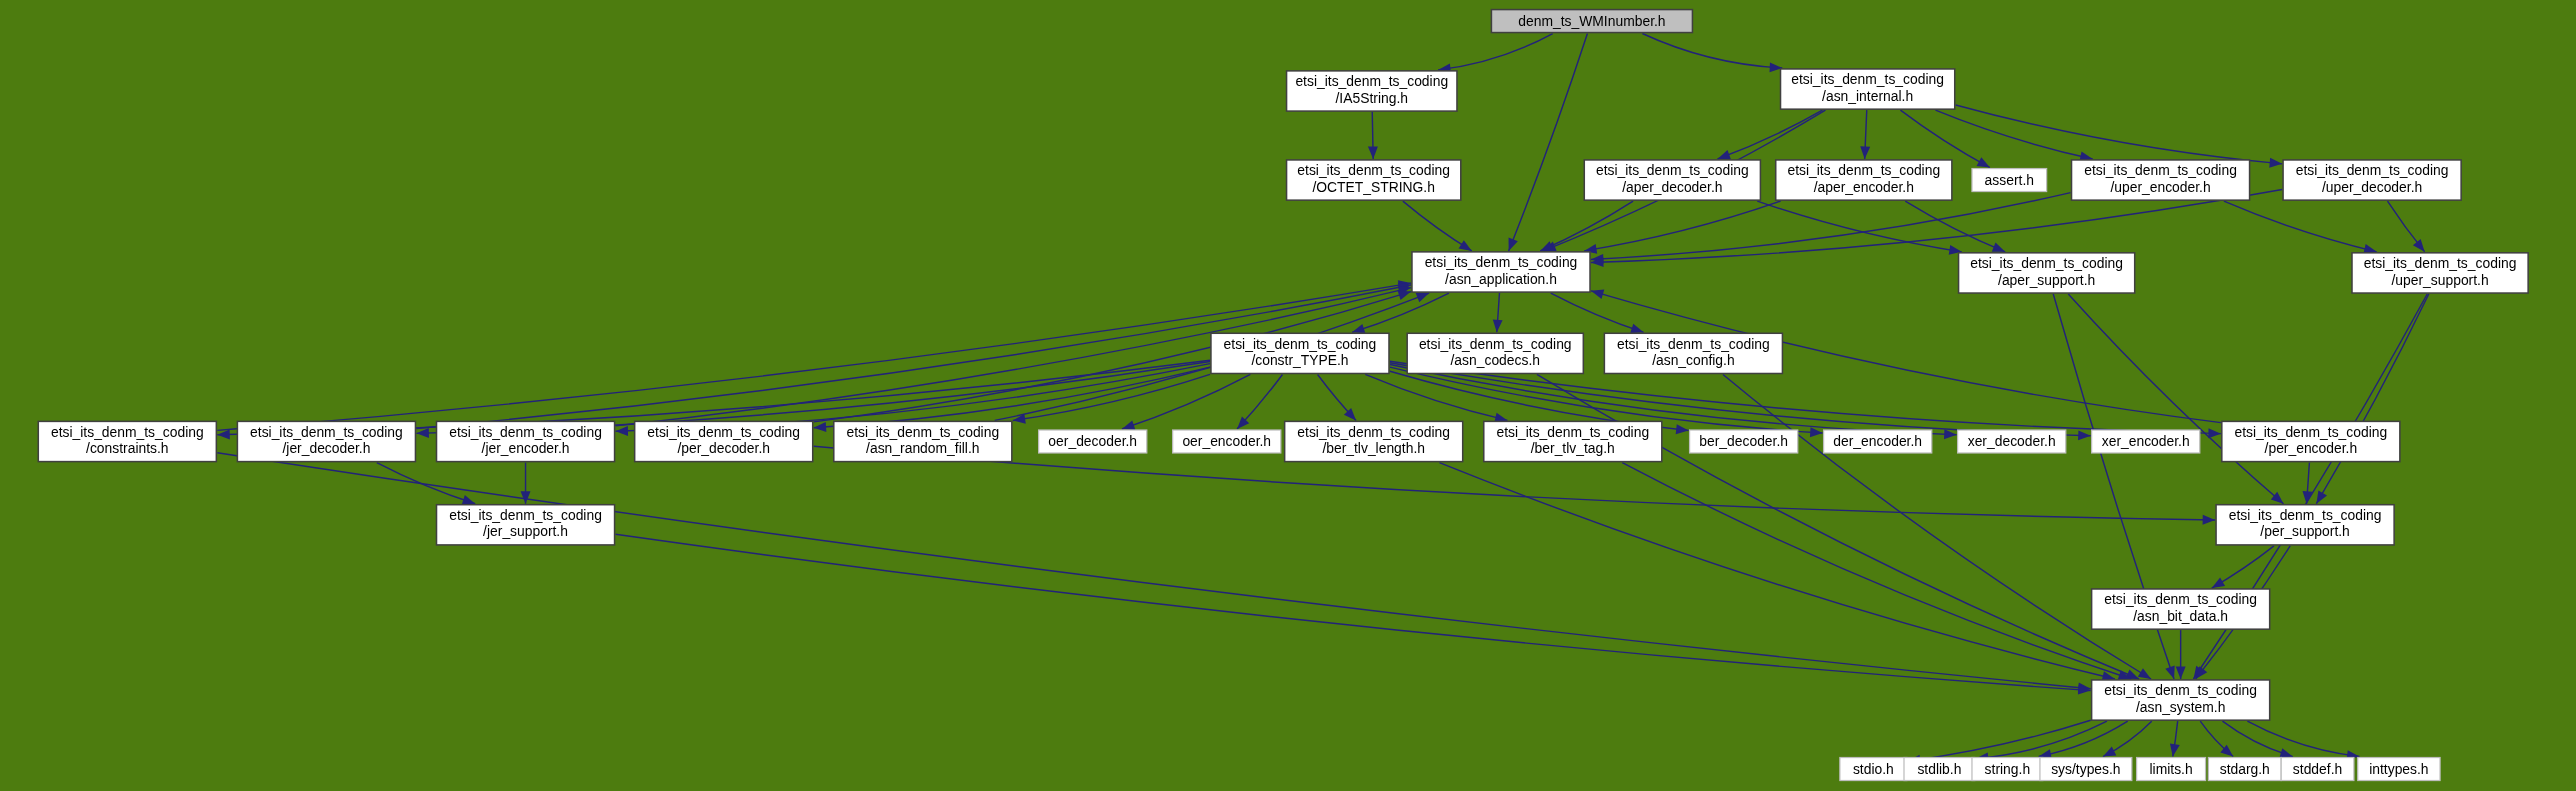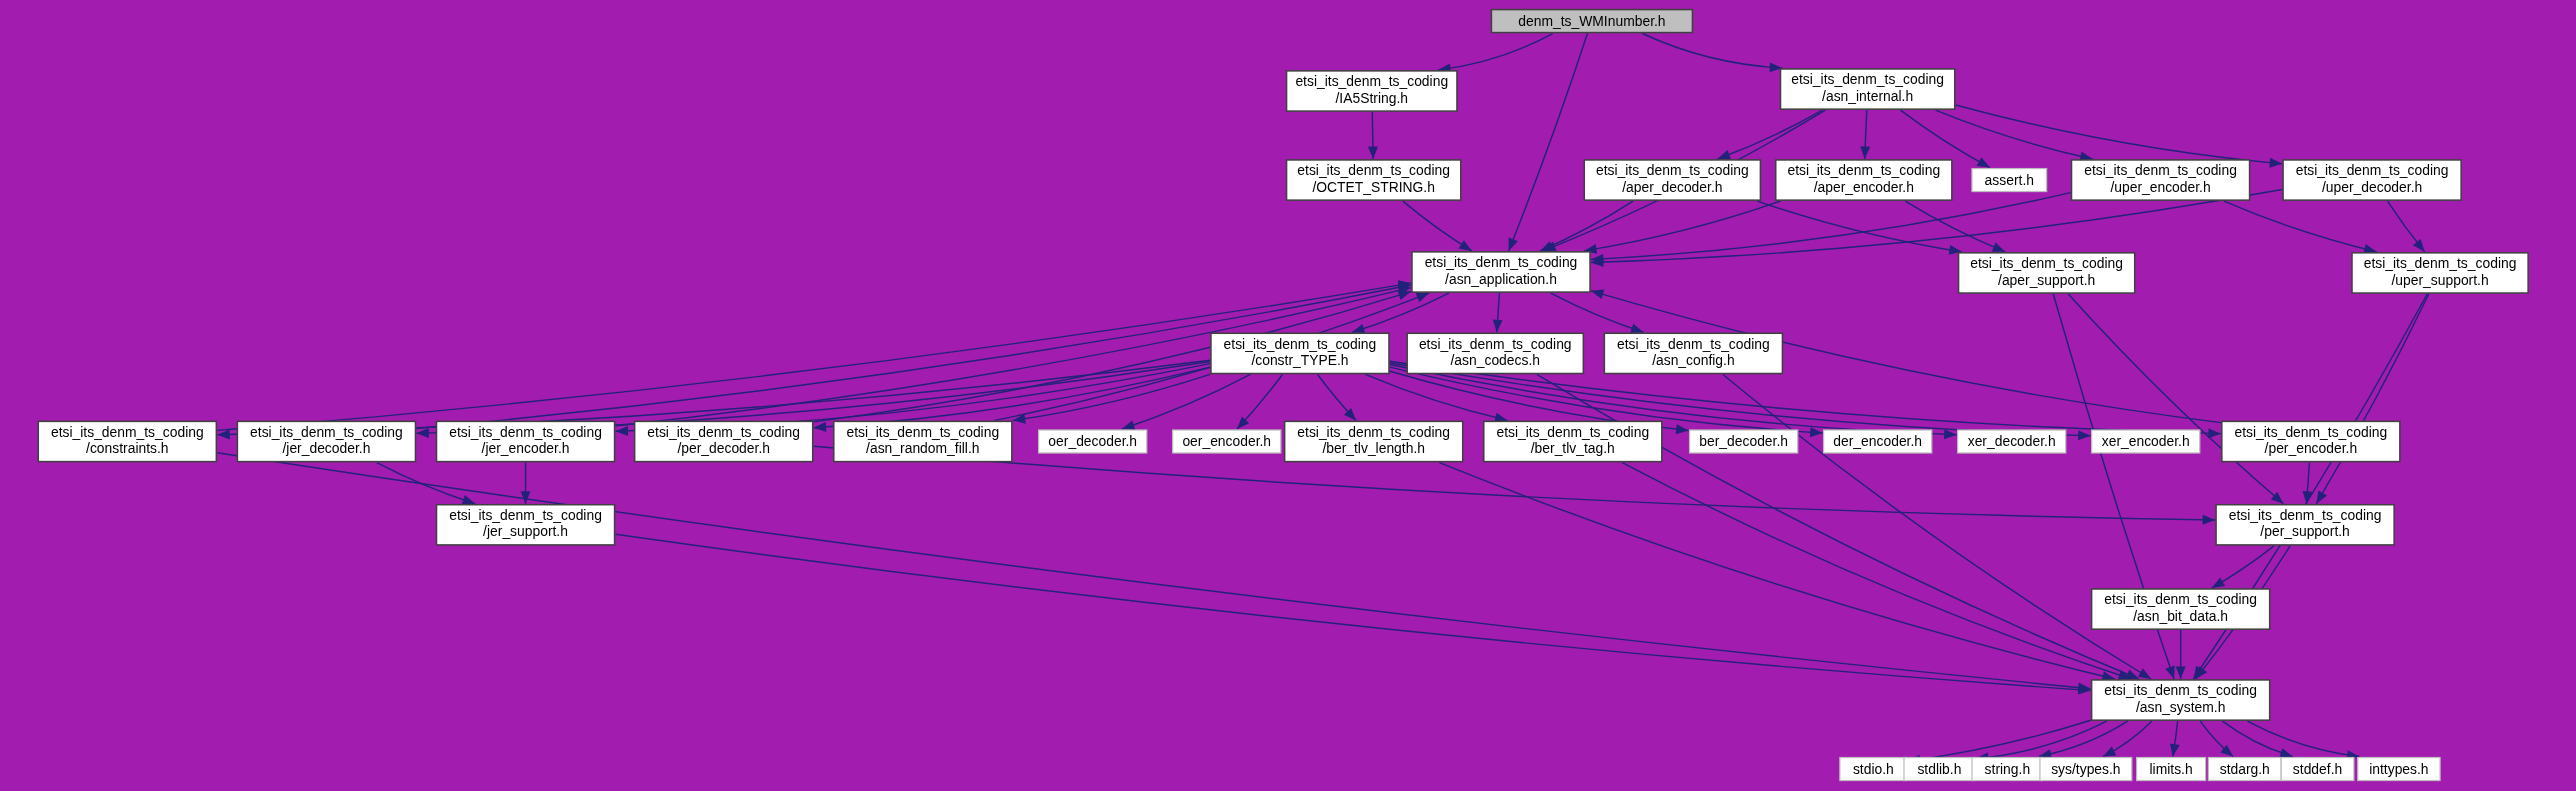--- a/index.html
+++ b/index.html
@@ -7,21 +7,21 @@
     padding: 0;
     background: #ffffff;
   }
   body {
     font-family: "Liberation Sans", sans-serif;
   }
   #graph-wrap {
     position: relative;
     width: 2576px;
     height: 792px;
-    background: #a21caf;
+    background: #4d7c0f;
     overflow: hidden;
   }
   svg#graph {
     position: absolute;
     top: 0;
     left: 0;
     width: 2576px;
     height: 792px;
     display: block;
   }

